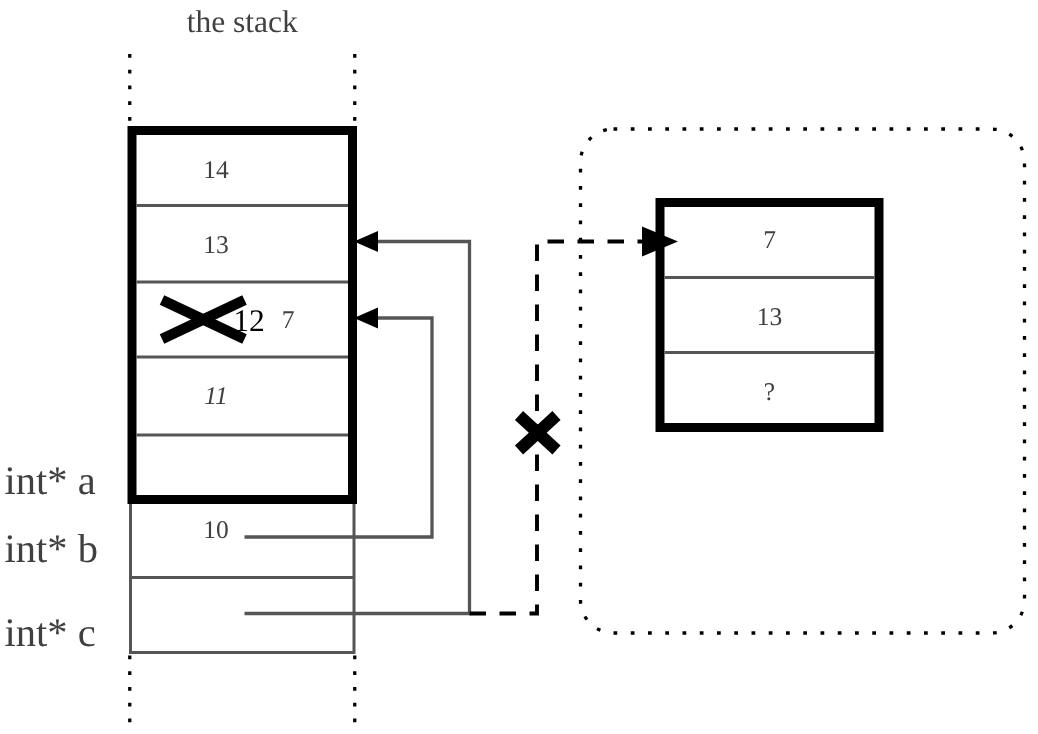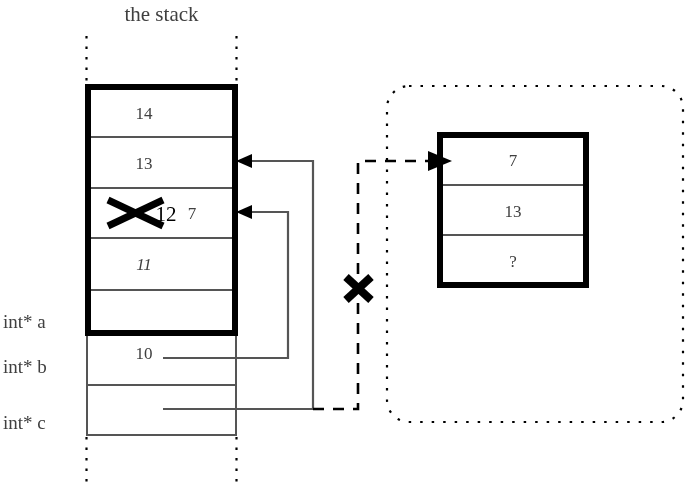--- a/index.html
+++ b/index.html
@@ -31,21 +31,21 @@
   .title {
     font-size: 21px;
     text-align: center;
   }
   .cellval {
     font-size: 17px;
     text-align: center;
     transform: translate(-50%, -50%);
   }
   .varlabel {
-    font-size: 19px;
+    font-size: 27px;
     transform: translate(0, -50%);
   }
   .strike-num {
     position: absolute;
     font-size: 21px;
     transform: translate(-50%, -50%);
   }
 </style>
 </head>
 <body>

